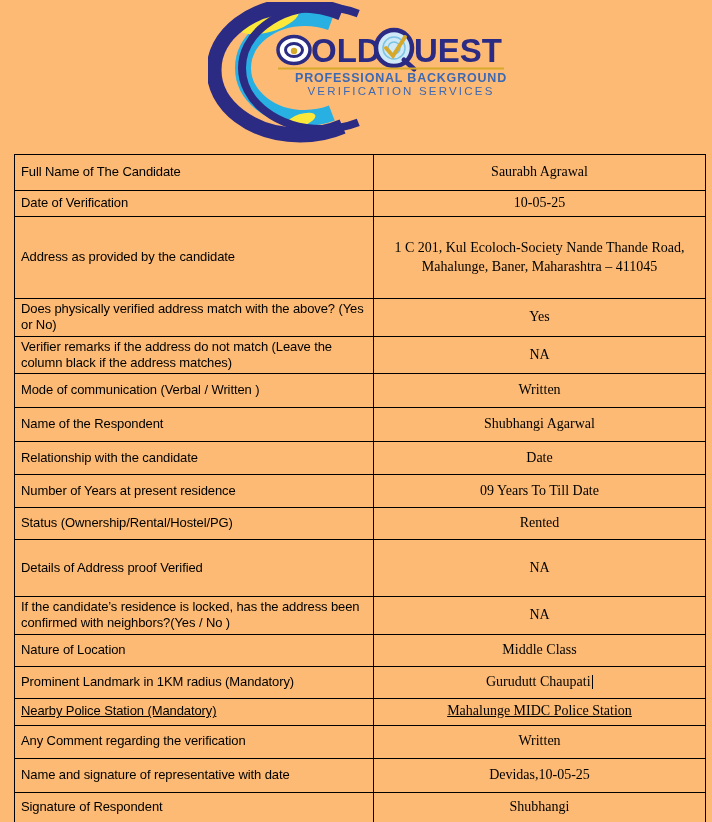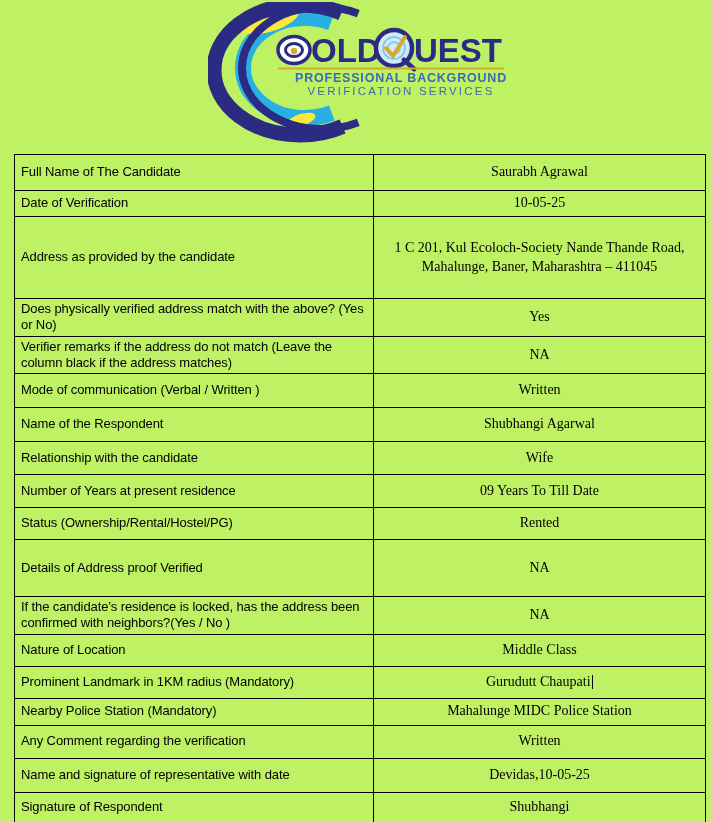--- a/index.html
+++ b/index.html
@@ -1,21 +1,21 @@
 <!DOCTYPE html>
 <html><head>
 <meta charset="utf-8">
 <style>
   * { box-sizing: border-box; }
   html, body { margin: 0; padding: 0; background: #ffffff; }
   .page {
     position: relative;
     width: 712px;
     height: 822px;
-    background: #bef264;
+    background: #fdba74;
     font-family: "Liberation Sans", sans-serif;
     overflow: hidden;
   }
   .logo-wrap {
     position: absolute;
     top: 2px;
     left: 208px;
     width: 300px;
     height: 142px;
   }
@@ -55,21 +55,21 @@
   tr:nth-child(5)  { height: 34px; }
   tr:nth-child(6)  { height: 34px; }
   tr:nth-child(7)  { height: 34px; }
   tr:nth-child(8)  { height: 33px; margin-left: 16px; }
   tr:nth-child(9)  { height: 33px; }
   tr:nth-child(10) { height: 32px; }
   tr:nth-child(11) { height: 57px; }
   tr:nth-child(12) { height: 36px; }
   tr:nth-child(13) { height: 32px; }
   tr:nth-child(14) { height: 32px; }
-  tr:nth-child(15) { height: 27px; }
+  tr:nth-child(15) { height: 27px; text-decoration: underline; }
   tr:nth-child(16) { height: 33px; }
   tr:nth-child(17) { height: 34px; }
   tr:nth-child(18) { height: 30px; }
   .caret {
     display: inline-block;
     width: 1.5px;
     height: 14px;
     background: #000000;
     margin-left: 1px;
     vertical-align: text-bottom;
@@ -147,21 +147,21 @@
       <tr>
         <td class="lbl">Mode of communication (Verbal / Written )</td>
         <td class="val">Written</td>
       </tr>
       <tr>
         <td class="lbl">Name of the Respondent</td>
         <td class="val">Shubhangi Agarwal</td>
       </tr>
       <tr>
         <td class="lbl">Relationship with the candidate</td>
-        <td class="val">Wife</td>
+        <td class="val">Date</td>
       </tr>
       <tr>
         <td class="lbl">Number of Years at present residence</td>
         <td class="val">09 Years To Till Date</td>
       </tr>
       <tr>
         <td class="lbl">Status (Ownership/Rental/Hostel/PG)</td>
         <td class="val">Rented</td>
       </tr>
       <tr>

